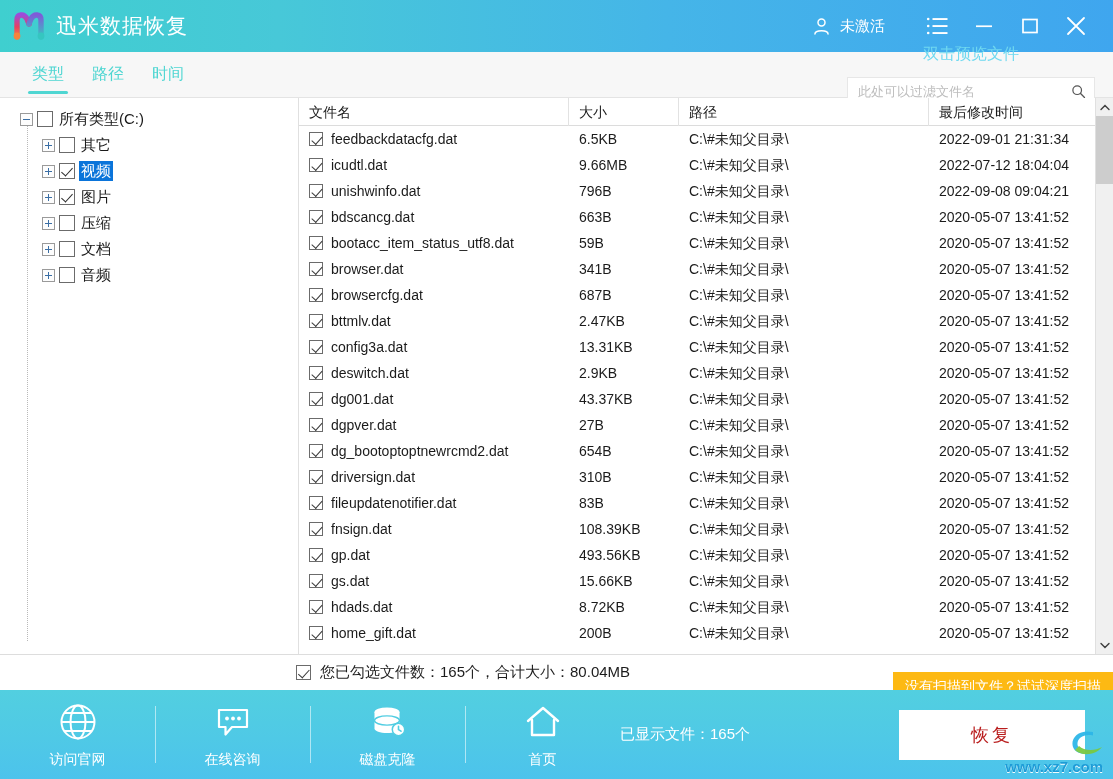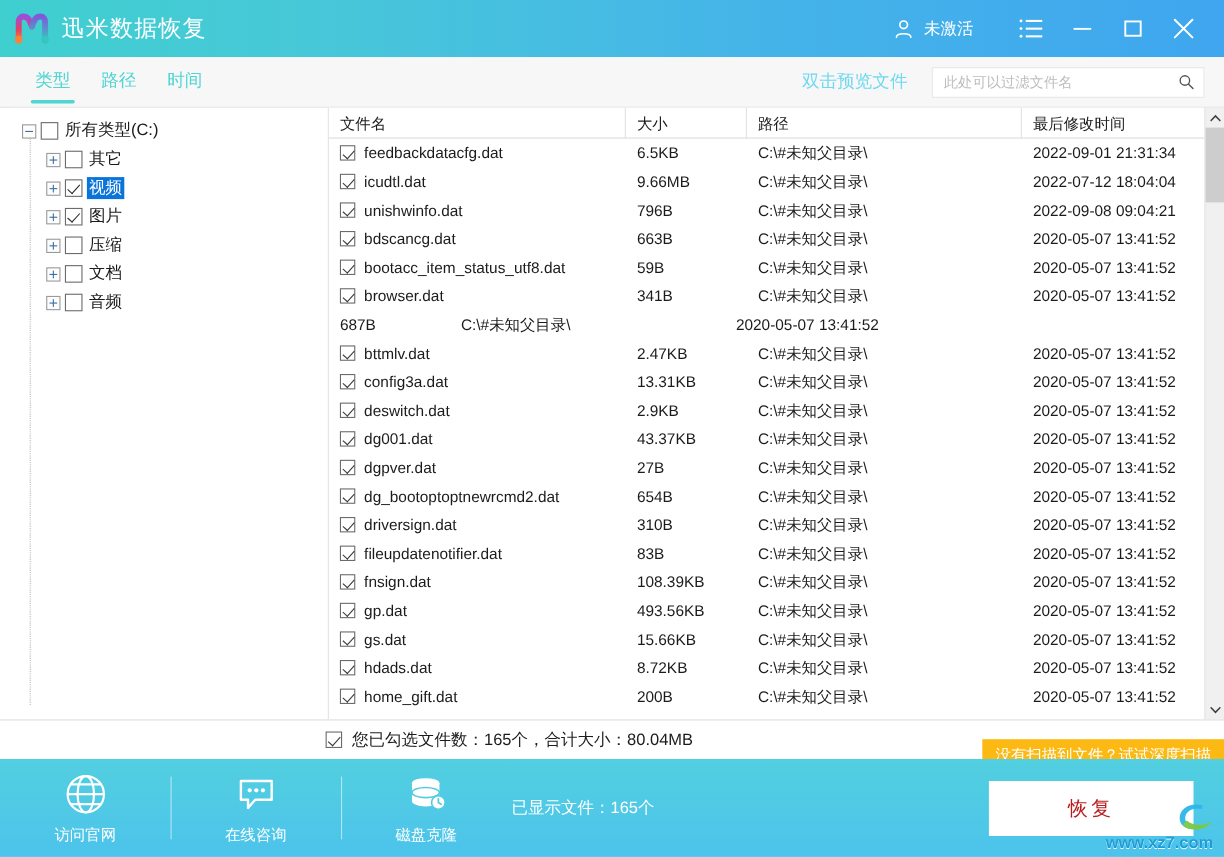--- a/index.html
+++ b/index.html
@@ -86,22 +86,23 @@
     position: absolute;
     left: 10px; right: 10px; bottom: 4px;
     height: 3px;
     background: #4fd6d2;
     border-radius: 2px;
   }
   .tabbar-right {
     margin-left: auto;
     display: flex;
     align-items: center;
-    gap: 22px;
+    gap: 12px;
     padding-right: 18px;
+    flex-direction: column;
   }
   .preview-hint {
     color: #6fd9f0;
     font-size: 16px;
     white-space: nowrap;
     cursor: pointer;
   }
   .search-box {
     width: 248px; height: 28px;
     background: #ffffff;
@@ -607,20 +608,24 @@
           <div class="trow">
             <div class="td c-name">
               <span class="row-cbx checked"></span>
               <span>browser.dat</span>
             </div>
             <div class="td c-size">341B</div>
             <div class="td c-path">C:\#未知父目录\</div>
             <div class="td c-time">2020-05-07 13:41:52</div>
           </div>
           <div class="trow">
+            <div class="td c-name">
+              <span class="row-cbx checked"></span>
+              <span>browsercfg.dat</span>
+            </div>
             <div class="td c-size">687B</div>
             <div class="td c-path">C:\#未知父目录\</div>
             <div class="td c-time">2020-05-07 13:41:52</div>
           </div>
           <div class="trow">
             <div class="td c-name">
               <span class="row-cbx checked"></span>
               <span>bttmlv.dat</span>
             </div>
             <div class="td c-size">2.47KB</div>
@@ -787,20 +792,27 @@
         <ellipse cx="20" cy="11" rx="12.5" ry="4.6" fill="#fff"></ellipse>
         <path d="M7.5 11 V19 C7.5 21.6 13.1 23.6 20 23.6 C26.9 23.6 32.5 21.6 32.5 19 V11" fill="#fff"></path>
         <path d="M7.5 19.5 V27.5 C7.5 30.1 13.1 32.1 20 32.1 C26.9 32.1 32.5 30.1 32.5 27.5 V19.5" fill="#fff"></path>
         <ellipse cx="20" cy="19.5" rx="12.5" ry="4.6" fill="none" stroke="#51cde2" stroke-width="1.4"></ellipse>
         <circle cx="31.5" cy="28.5" r="6.2" fill="#fff" stroke="#51cde2" stroke-width="1.5"></circle>
         <path d="M31.5 25.2 V28.6 L34 30.2" stroke="#51cde2" stroke-width="1.6" fill="none" stroke-linecap="round"></path>
       </svg>
       <span class="bb-label">磁盘克隆</span>
     </div>
 
+    <div class="bb-item">
+      <svg width="42" height="42" viewBox="0 0 42 42">
+        <path d="M6 20 L21 7 L36 20" fill="none" stroke="#fff" stroke-width="2.4" stroke-linecap="round" stroke-linejoin="round"></path>
+        <path d="M10 19 V34 H32 V19" fill="none" stroke="#fff" stroke-width="2.4" stroke-linecap="round" stroke-linejoin="round"></path>
+      </svg>
+      <span class="bb-label">首页</span>
+    </div>
 
     <div class="bb-shown">已显示文件：165个</div>
 
     <button class="recover-btn">恢复</button>
 
     <div class="watermark">
       <div class="wm-row">
         <svg width="40" height="32" viewBox="0 0 40 32">
           <path d="M26 6 C12 3 3 12 6 21 C8.5 28 19 30 26 25 C18 27 11 24 10.5 18.5 C10 12 17 7.5 26 9.5 Z" fill="#2eb7e8"></path>
           <path d="M8 24 C14 30 28 30 35 21 C28 25 17 25 12 20 Z" fill="#7ac943"></path>

